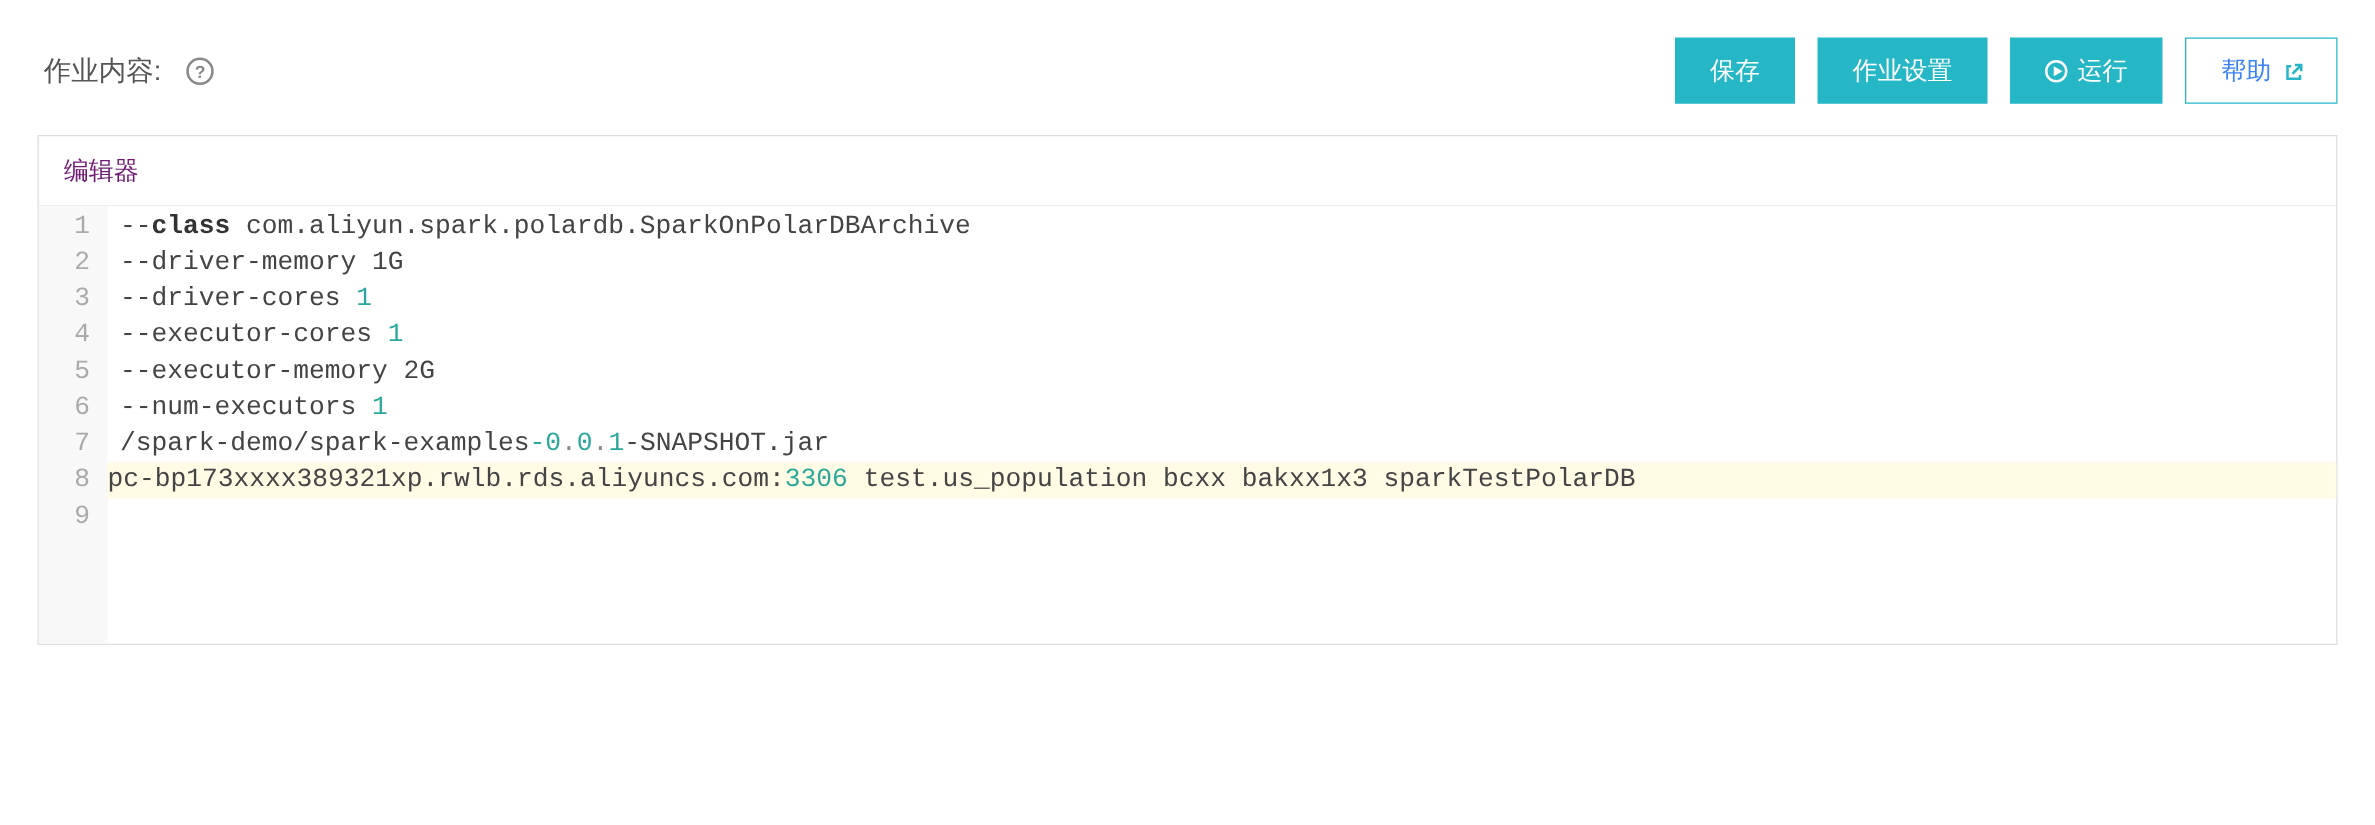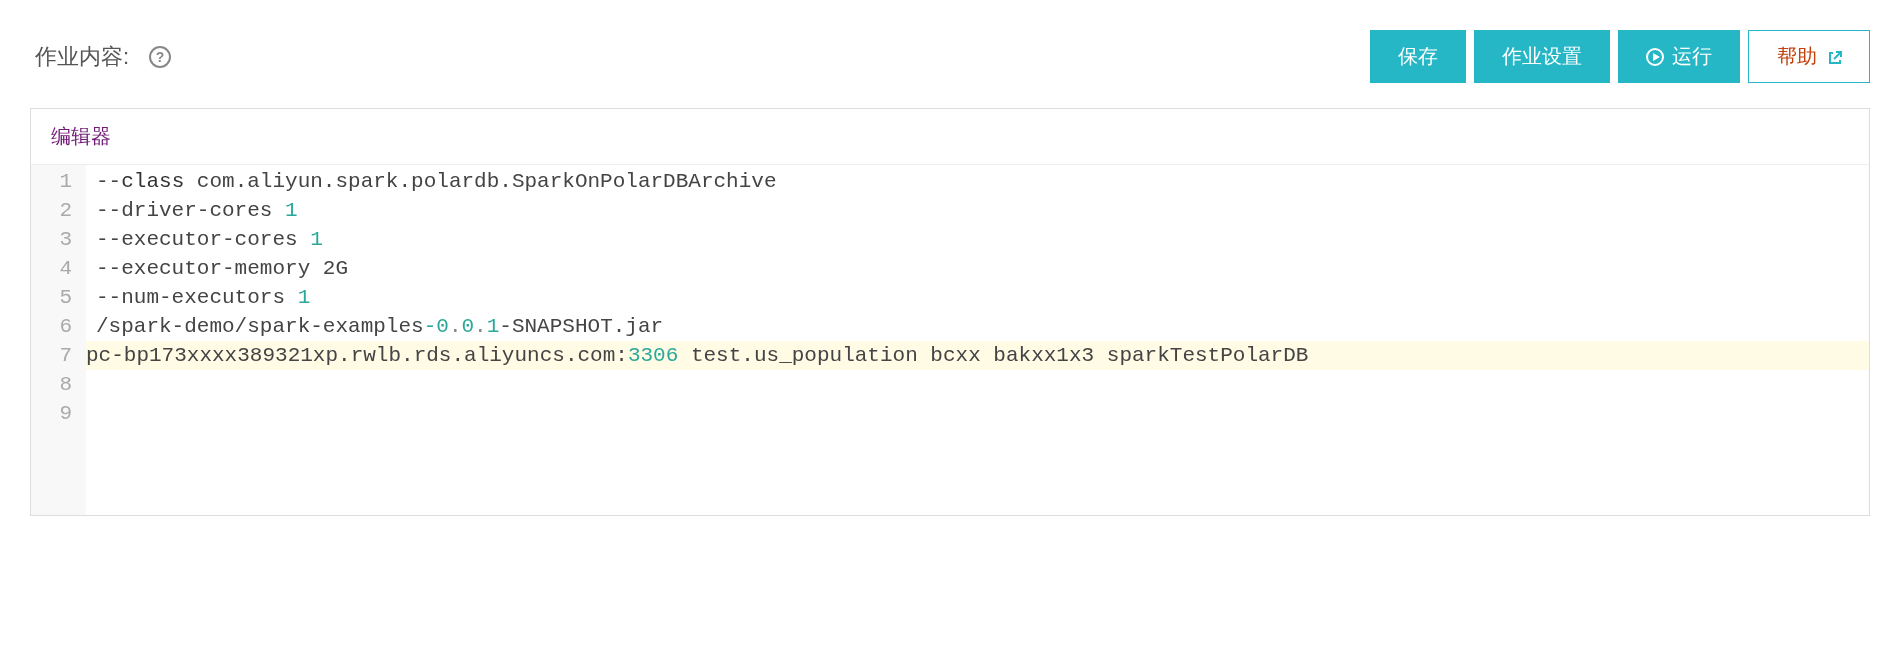--- a/index.html
+++ b/index.html
@@ -38,39 +38,39 @@
       display: inline-flex;
       align-items: center;
       justify-content: center;
       font-size: 14px;
       color: #888;
       cursor: pointer;
       font-weight: 600;
     }
     .button-group {
       display: flex;
-      gap: 8px;
+      gap: 18px;
     }
     .btn {
       padding: 12px 28px;
       font-size: 20px;
       border: none;
       cursor: pointer;
       display: inline-flex;
       align-items: center;
       gap: 8px;
       font-family: inherit;
     }
     .btn-primary {
       background: #26b7c7;
       color: #fff;
     }
     .btn-outline {
       background: #fff;
-      color: #c2410c;
+      color: #3b82f6;
       border: 1px solid #26b7c7;
     }
     .run-icon {
       width: 18px;
       height: 18px;
       border: 2px solid #fff;
       border-radius: 50%;
       display: inline-flex;
       align-items: center;
       justify-content: center;
@@ -134,21 +134,21 @@
       white-space: pre;
       color: #333;
     }
     .code-line.highlighted {
       background: #fffbe5;
       margin-left: -10px;
       margin-right: -10px;
       padding-right: 10px;
     }
     .tok-keyword {
-      font-weight: 400;
+      font-weight: 700;
       color: #333;
       margin-top: 32px;
     }
     .tok-number {
       color: #2ba89b;
     }
     .tok-punct {
       color: #888;
     }
     .tok-plain {
@@ -192,20 +192,21 @@
         <div class="gutter-line">3</div>
         <div class="gutter-line">4</div>
         <div class="gutter-line">5</div>
         <div class="gutter-line">6</div>
         <div class="gutter-line">7</div>
         <div class="gutter-line">8</div>
         <div class="gutter-line">9</div>
       </div>
     <div class="code-lines">
         <div class="code-line"><span class="tok-plain">--</span><span class="tok-keyword">class</span><span class="tok-plain"> com.aliyun.spark.polardb.SparkOnPolarDBArchive</span></div>
+        <div class="code-line"><span class="tok-plain">--driver-memory 1G</span></div>
         <div class="code-line"><span class="tok-plain">--driver-cores </span><span class="tok-number">1</span></div>
         <div class="code-line"><span class="tok-plain">--executor-cores </span><span class="tok-number">1</span></div>
         <div class="code-line"><span class="tok-plain">--executor-memory 2G</span></div>
         <div class="code-line"><span class="tok-plain">--num-executors </span><span class="tok-number">1</span></div>
         <div class="code-line"><span class="tok-plain">/spark-demo/spark-examples</span><span class="tok-number">-0</span><span class="tok-punct">.</span><span class="tok-number">0</span><span class="tok-punct">.</span><span class="tok-number">1</span><span class="tok-plain">-SNAPSHOT.jar</span></div>
         <div class="code-line highlighted"><span class="tok-plain">pc-bp173xxxx389321xp.rwlb.rds.aliyuncs.com:</span><span class="tok-number">3306</span><span class="tok-plain"> test.us_population bcxx bakxx1x3 sparkTestPolarDB</span></div>
       </div>
   </div>
 </div>
 

